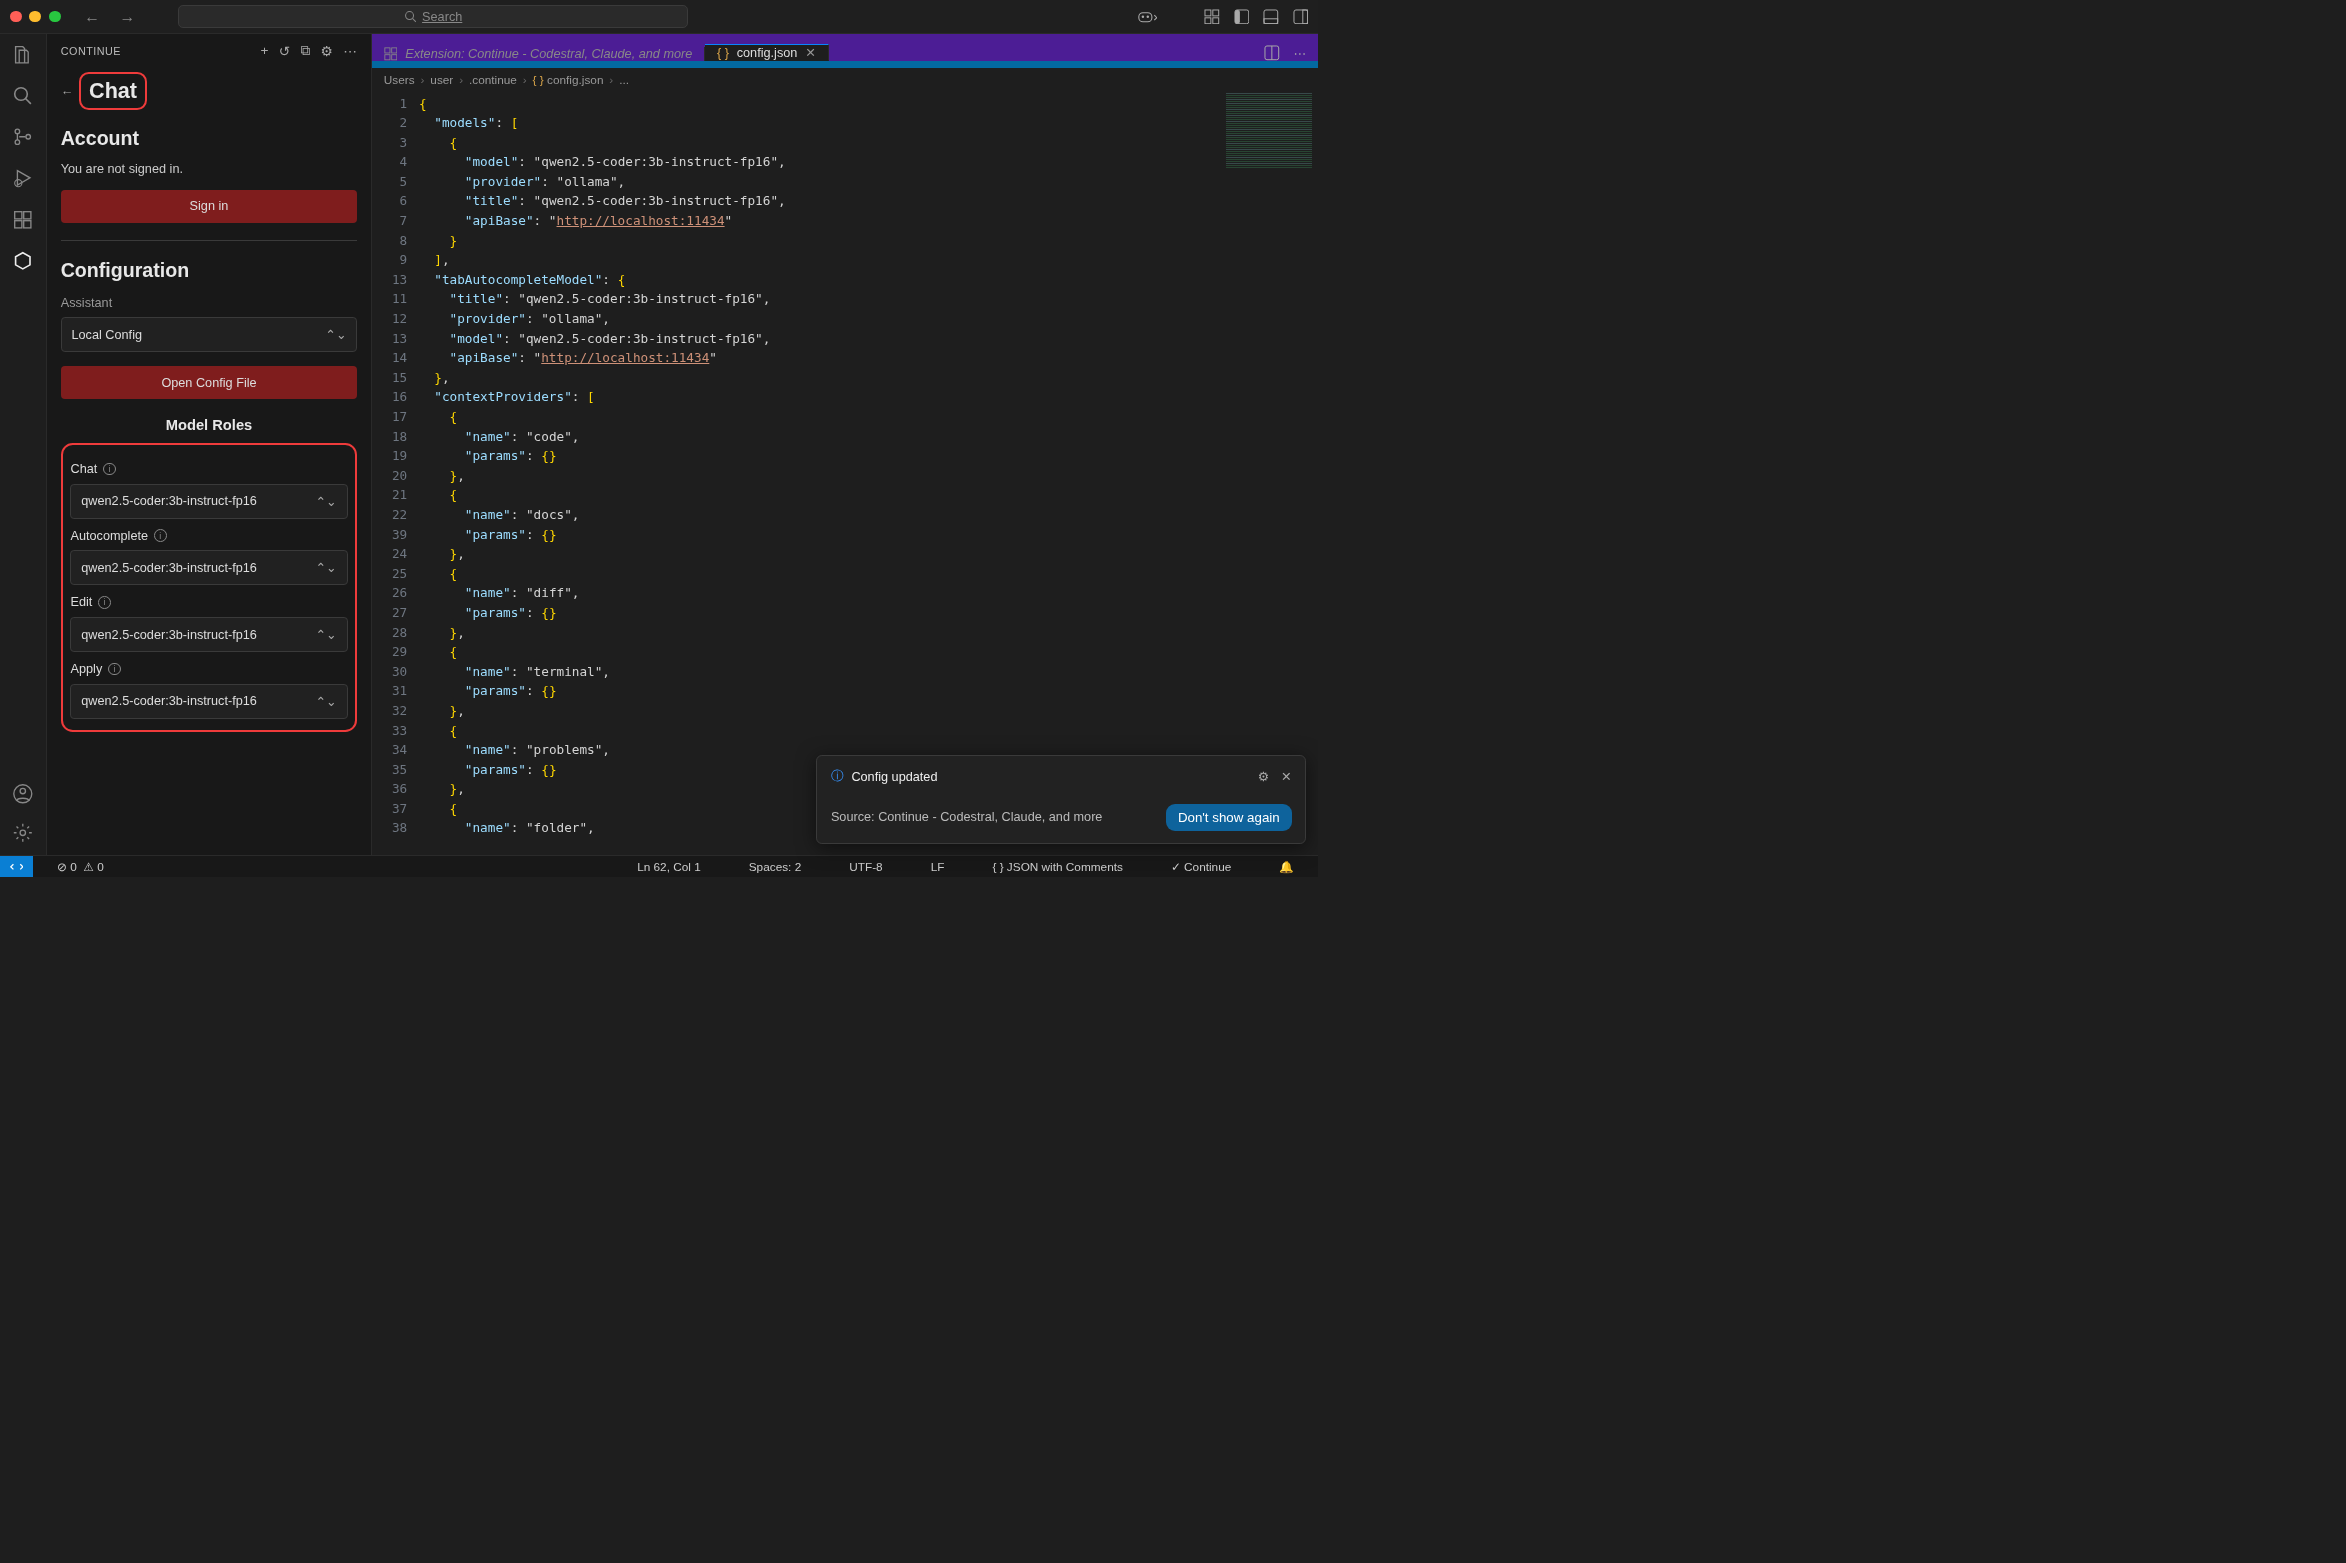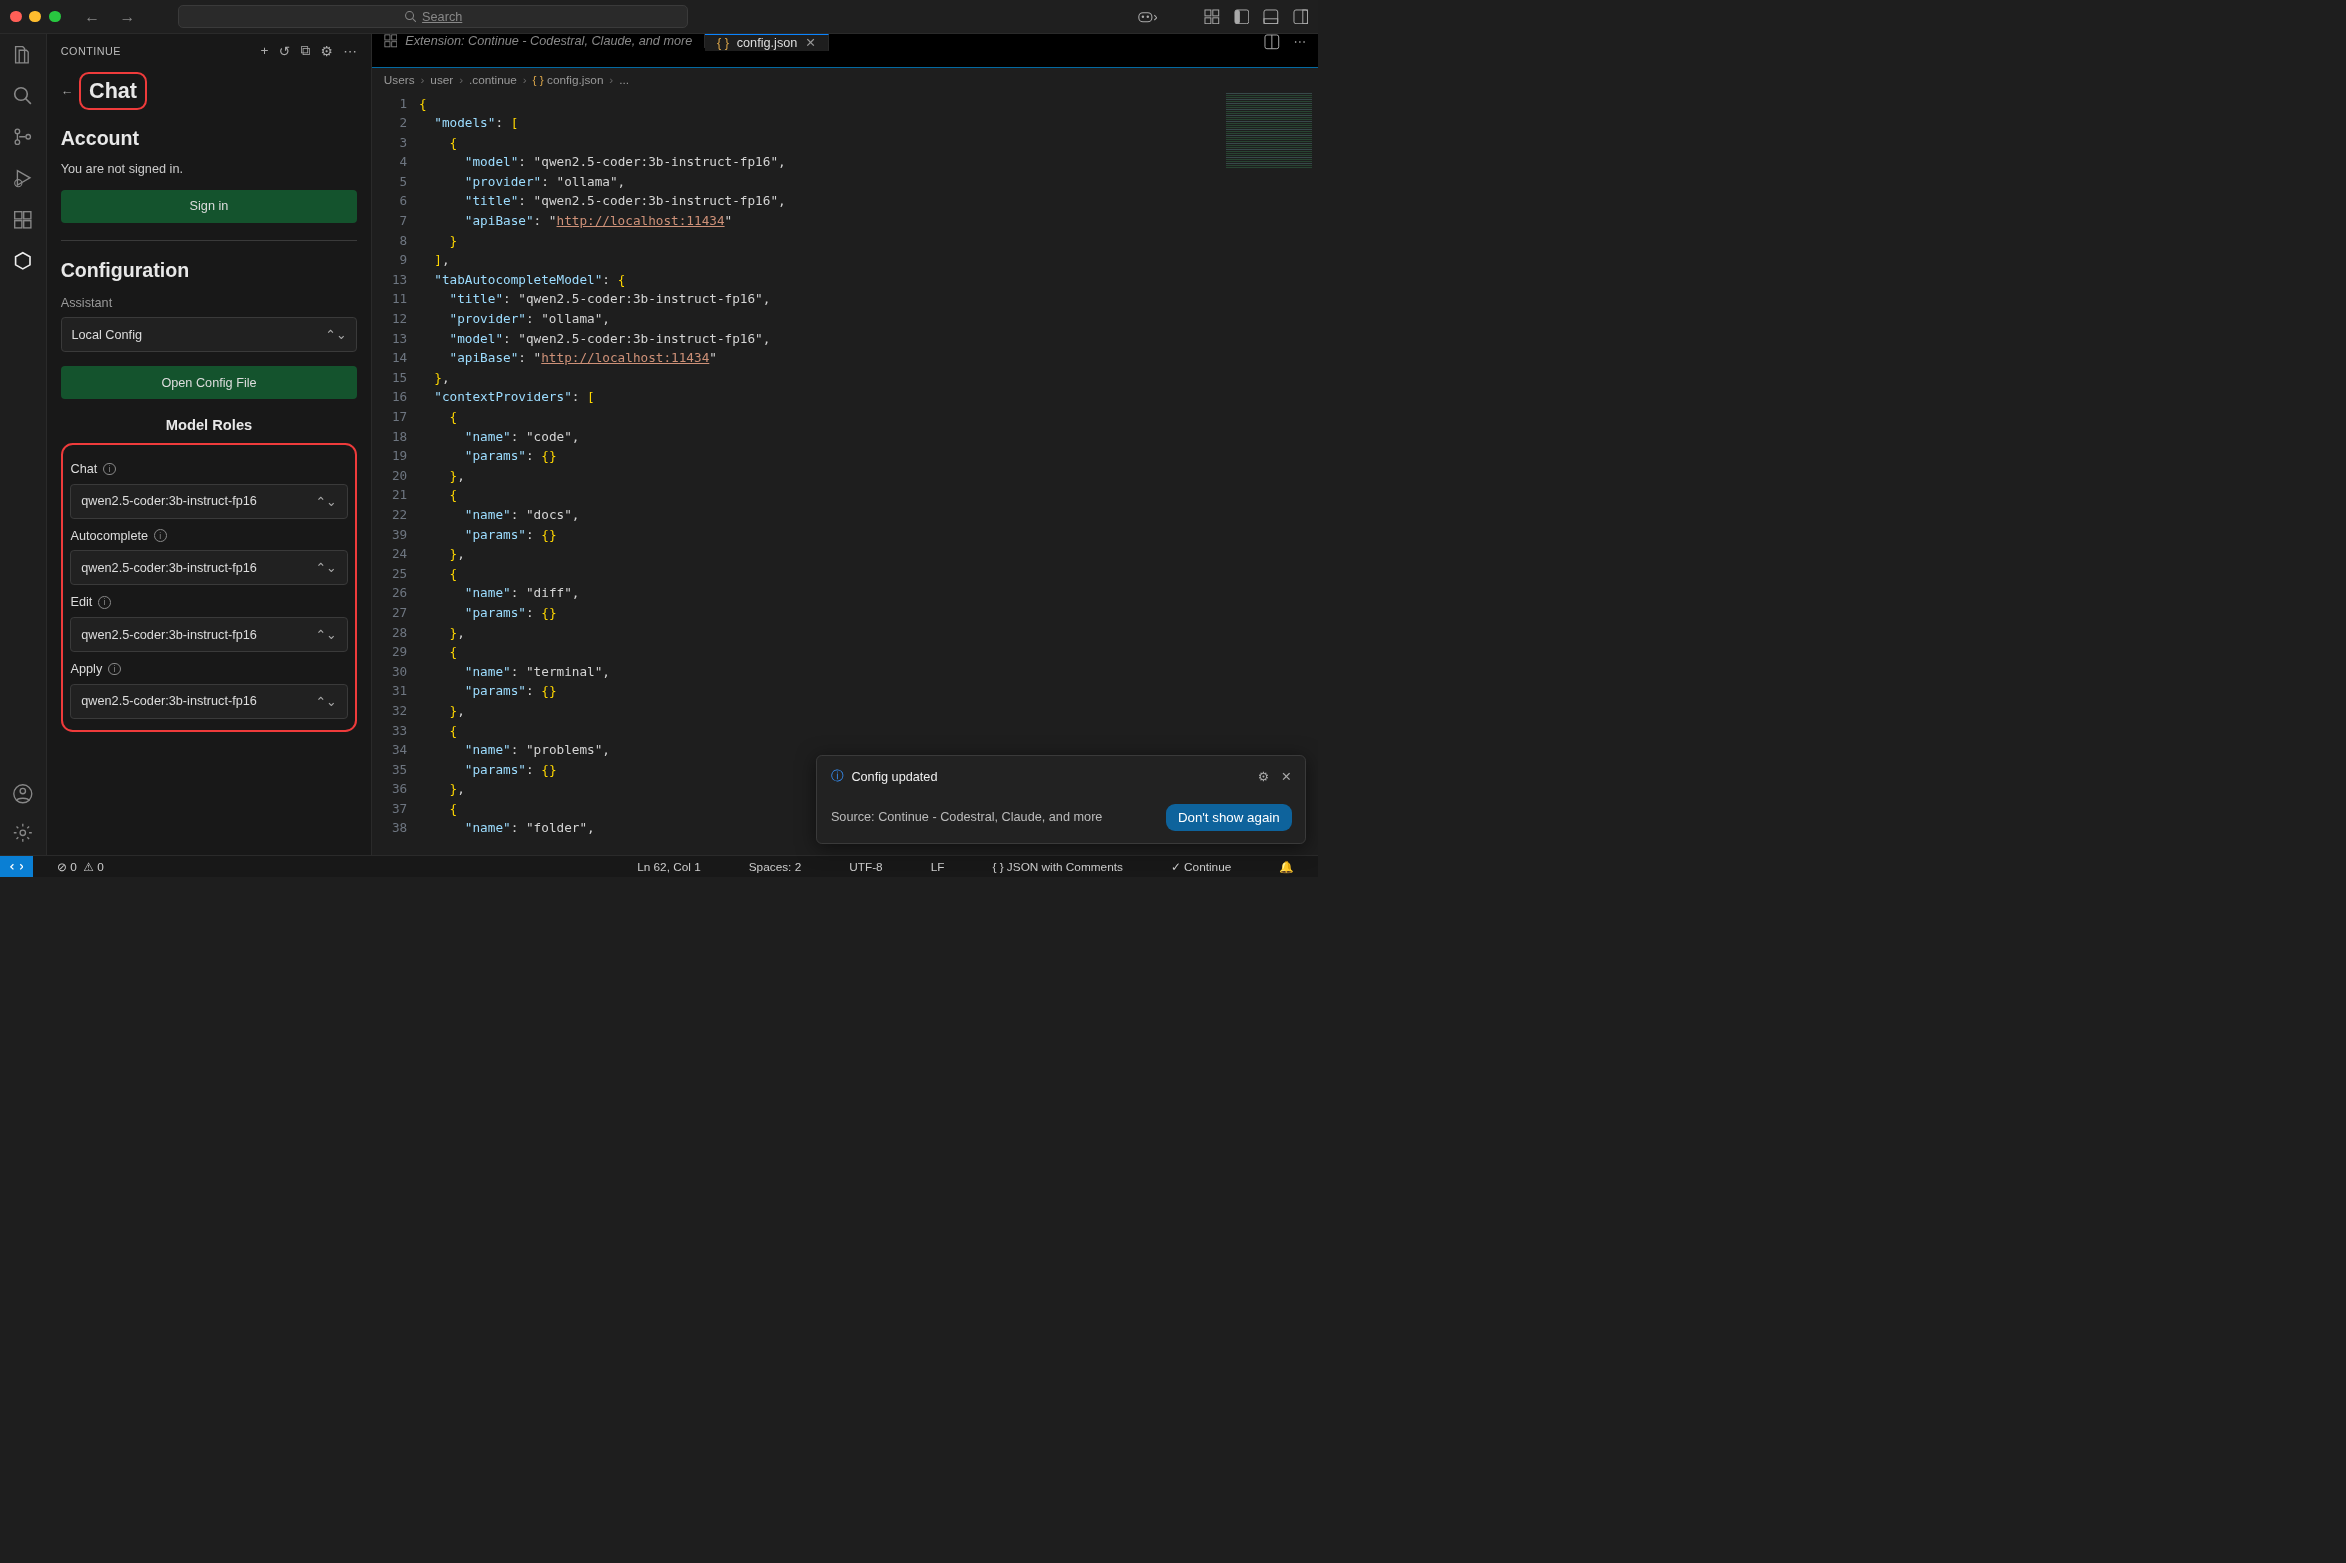--- a/index.html
+++ b/index.html
@@ -19,30 +19,30 @@
 .activitybar .bottom{margin-top:auto;margin-bottom:11.8px;display:flex;flex-direction:column;gap:17.6px}
 .sidebar { width:325px; background:#181818; display:flex; flex-direction:column; border-right:1px solid #2a2a2a; overflow-y:auto;}
 .sidebar-hdr{height:34px;display:flex;align-items:center;padding:0 13.7px;color:#bbb;font-size:10.8px;letter-spacing:0.5px}
 .sidebar-hdr .actions{margin-left:auto;display:flex;gap:9.8px;color:#aaa;font-size:13.7px}
 .sidebar-body{padding:0 13.7px 13.7px}
 .chat-hdr{display:flex;align-items:center;gap:5.9px;margin-top:3.9px}
 .redbox{border:2.9px solid #ef3b3b;border-radius:9.8px;padding:3.9px 7.8px;display:inline-block}
 .h1{font-size:21.6px;font-weight:700;color:#e8e8e8}
 .section-title{font-size:19.6px;font-weight:700;color:#e8e8e8;margin-top:17.6px}
 .muted{color:#ccc;margin-top:11.8px}
-.btn{width:100%;height:33px;background:#14532d;color:#ddd;border:none;border-radius:3.9px;margin-top:13.7px;cursor:pointer;font-size:12.7px}
+.btn{width:100%;height:33px;background:#7f1d1d;color:#ddd;border:none;border-radius:3.9px;margin-top:13.7px;cursor:pointer;font-size:12.7px}
 .hr{border:none;border-top:1px solid #3a3a3a;margin-top:17.6px}
 .label{color:#999;margin-top:13.7px;font-size:12.7px}
 .select{width:100%;height:35px;background:#212121;border:1px solid #3a3a3a;border-radius:3.9px;color:#ddd;margin-top:7.8px;display:flex;align-items:center;padding:0 9.8px;justify-content:space-between;cursor:pointer}
 .roles-title{font-size:14.7px;font-weight:600;color:#e8e8e8;text-align:center;margin-top:17.6px}
 .redbox2{border:2.9px solid #ef3b3b;border-radius:11.8px;padding:7.8px 7.8px 11.8px;margin-top:9.8px}
 .role-label{color:#ddd;margin-top:9.8px;font-size:12.7px;display:flex;align-items:center;gap:5.9px}
 .info-ic{width:12.7px;height:12.7px;border:1px solid #888;border-radius:50%;display:inline-flex;align-items:center;justify-content:center;font-size:8.8px;color:#888}
 .editor{flex:1;display:flex;flex-direction:column;background:#1e1e1e;position:relative}
-.tabs{height:34px;display:flex;align-items:flex-start;background:#000000;border-bottom:1px solid #0369a1}
+.tabs{height:34px;display:flex;align-items:flex-end;background:#4c1d95;border-bottom:7px solid #0369a1}
 .tab{display:flex;align-items:center;padding:0 11.8px;gap:7.8px;color:#888;font-style:italic;border-right:1px solid #2a2a2a;cursor:pointer}
 .tab.active{background:#1e1e1e;color:#ddd;font-style:normal;border-top:1px solid #0a84ff;border-bottom:1px solid #1e1e1e}
 .tab .ic{font-style:normal}
 .tab .close{color:#999;font-size:12.7px}
 .tab-actions{margin-left:auto;display:flex;align-items:center;gap:13.7px;color:#aaa;padding-right:11.8px}
 .breadcrumb{height:23.5px;display:flex;align-items:center;gap:5.9px;padding:0 11.8px;color:#999;font-size:11.8px}
 .bc-sep{color:#666}
 .code{flex:1;display:flex;font-family:"SF Mono",Menlo,Consolas,monospace;font-size:12.7px;line-height:19.6px;overflow:hidden;position:relative}
 .gutter{width:47px;text-align:right;color:#6e7681;padding:2px 11.8px 0 0;user-select:none}
 .lines{flex:1;padding-top:2px;white-space:pre;color:#d4d4d4}

